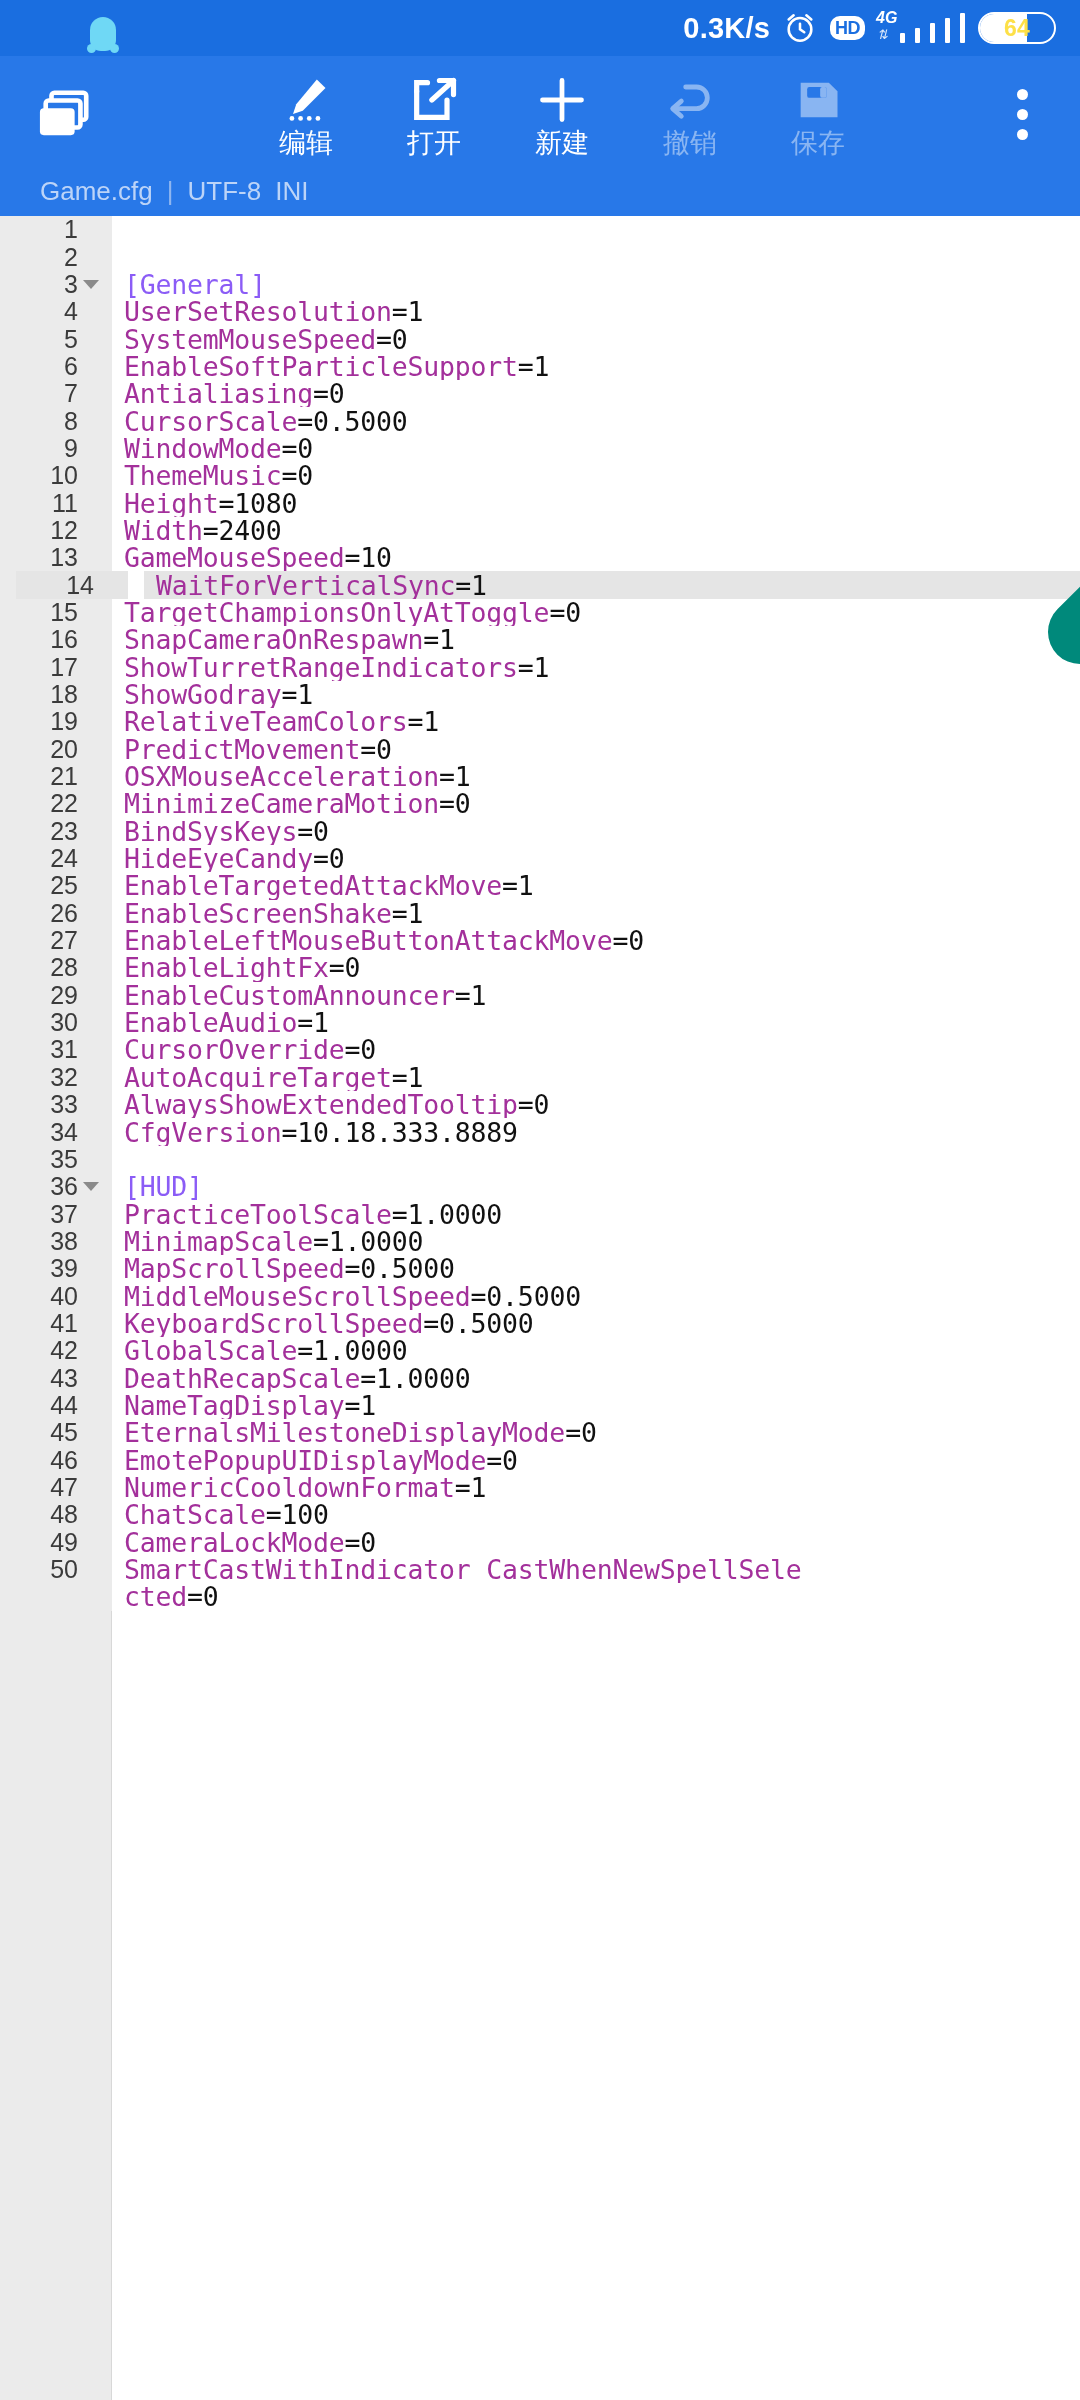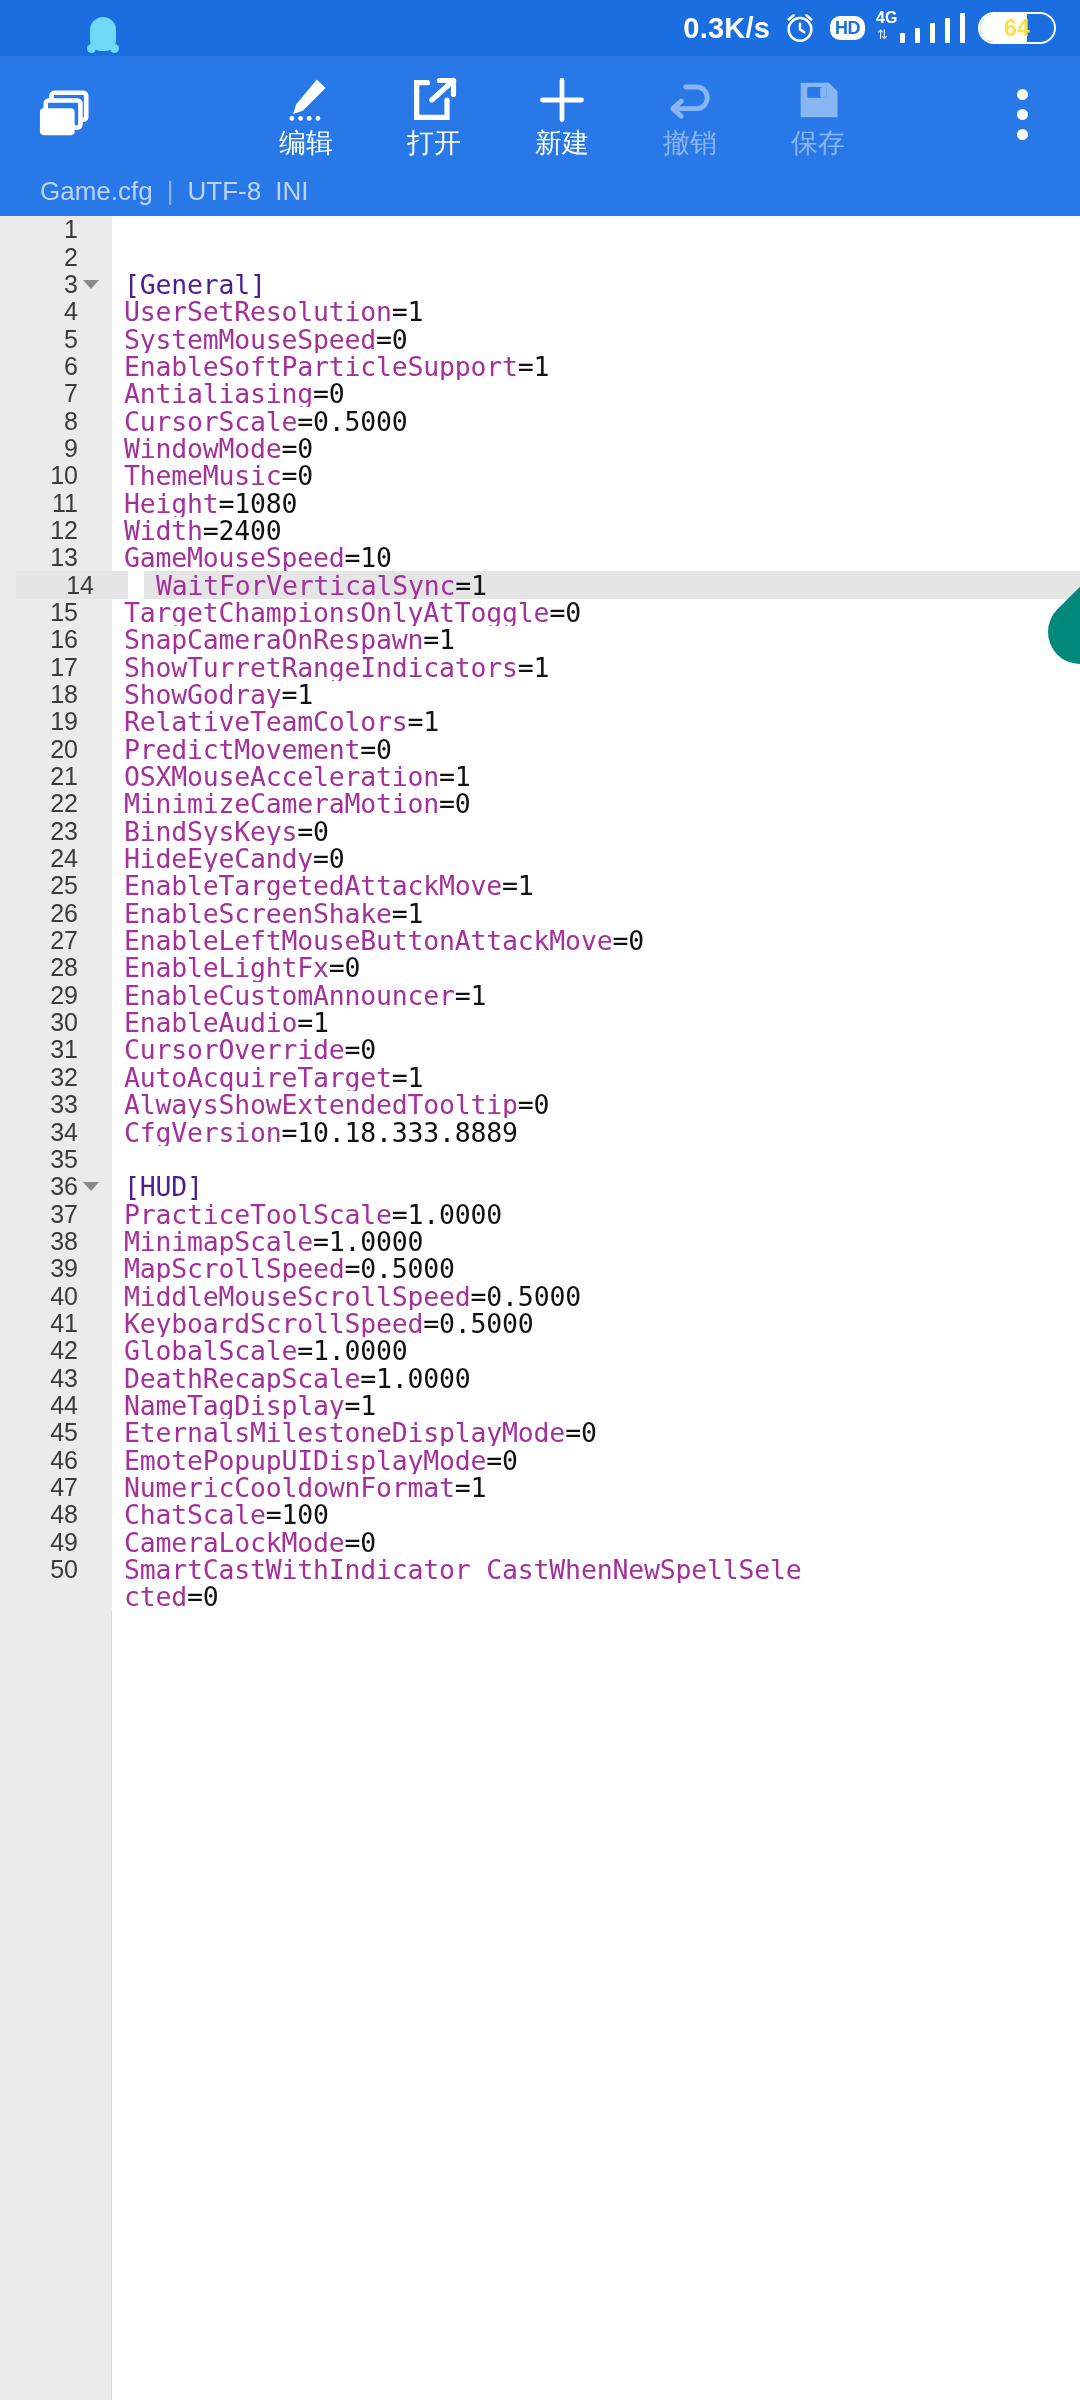--- a/index.html
+++ b/index.html
@@ -27,21 +27,21 @@
     content:""; position:absolute; bottom:-2px; width:9px; height:9px;
     background:#6fd8f5; border-radius:50%;
   }
   .qq-ico::before{ left:-3px; } .qq-ico::after{ right:-3px; }
   .plane-ico { width:30px; height:30px; display:block; }
   .alarm-ico { width:34px; height:34px; display:block; }
   .hd-badge {
     background:#ffffff; color:#1a6ee0; font-size:18px; font-weight:700;
     border-radius:10px; padding:3px 5px; line-height:1; letter-spacing:-.5px;
   }
-  .sig-wrap { display:flex; align-items:flex-end; gap:10px; position:relative; padding-left:22px; }
+  .sig-wrap { display:flex; align-items:flex-end; gap:10px; position:relative; padding-left:22px;font-style:italic; }
   .sig-4g { position:absolute; left:-2px; top:-4px; font-size:16px; font-weight:700; }
   .sig-ar { position:absolute; left:-1px; bottom:1px; font-size:13px; opacity:.85; }
   .bar { width:5px; background:#fff; border-radius:1px; }
   .b1{height:10px;} .b2{height:15px;} .b3{height:20px;} .b4{height:25px;} .b5{height:30px;}
   .batt {
     border:2.5px solid #ffffff; border-radius:16px; width:78px; height:32px;
     display:flex; align-items:center; position:relative; overflow:hidden;
   }
   .batt-fill { position:absolute; left:0; top:0; bottom:0; width:64%; background:#ffffff; }
   .batt-num { position:relative; z-index:2; width:100%; text-align:center;
@@ -93,21 +93,21 @@
     border-top:9px solid #8a8a8a; display:block;
   }
   .code-cell {
     flex:1; height:100%; display:flex; align-items:center;
     padding-left:12px; font-family:"DejaVu Sans Mono", monospace;
     font-size:26.5px; white-space:pre; letter-spacing:-0.2px; color:#111111;
     overflow:hidden;
   }
   .k { color:#a3309b; }
   .v { color:#111111; }
-  .sec { color:#4c1d95; }
+  .sec { color:#8b5cf6; }
   .handle {
     position:absolute; width:64px; height:64px; background:#00897b; z-index:7;
     border-radius:0 50% 50% 50%; transform:rotate(45deg);
   }
 </style>
 </head>
 <body>
 
 <div class="phone">
 

